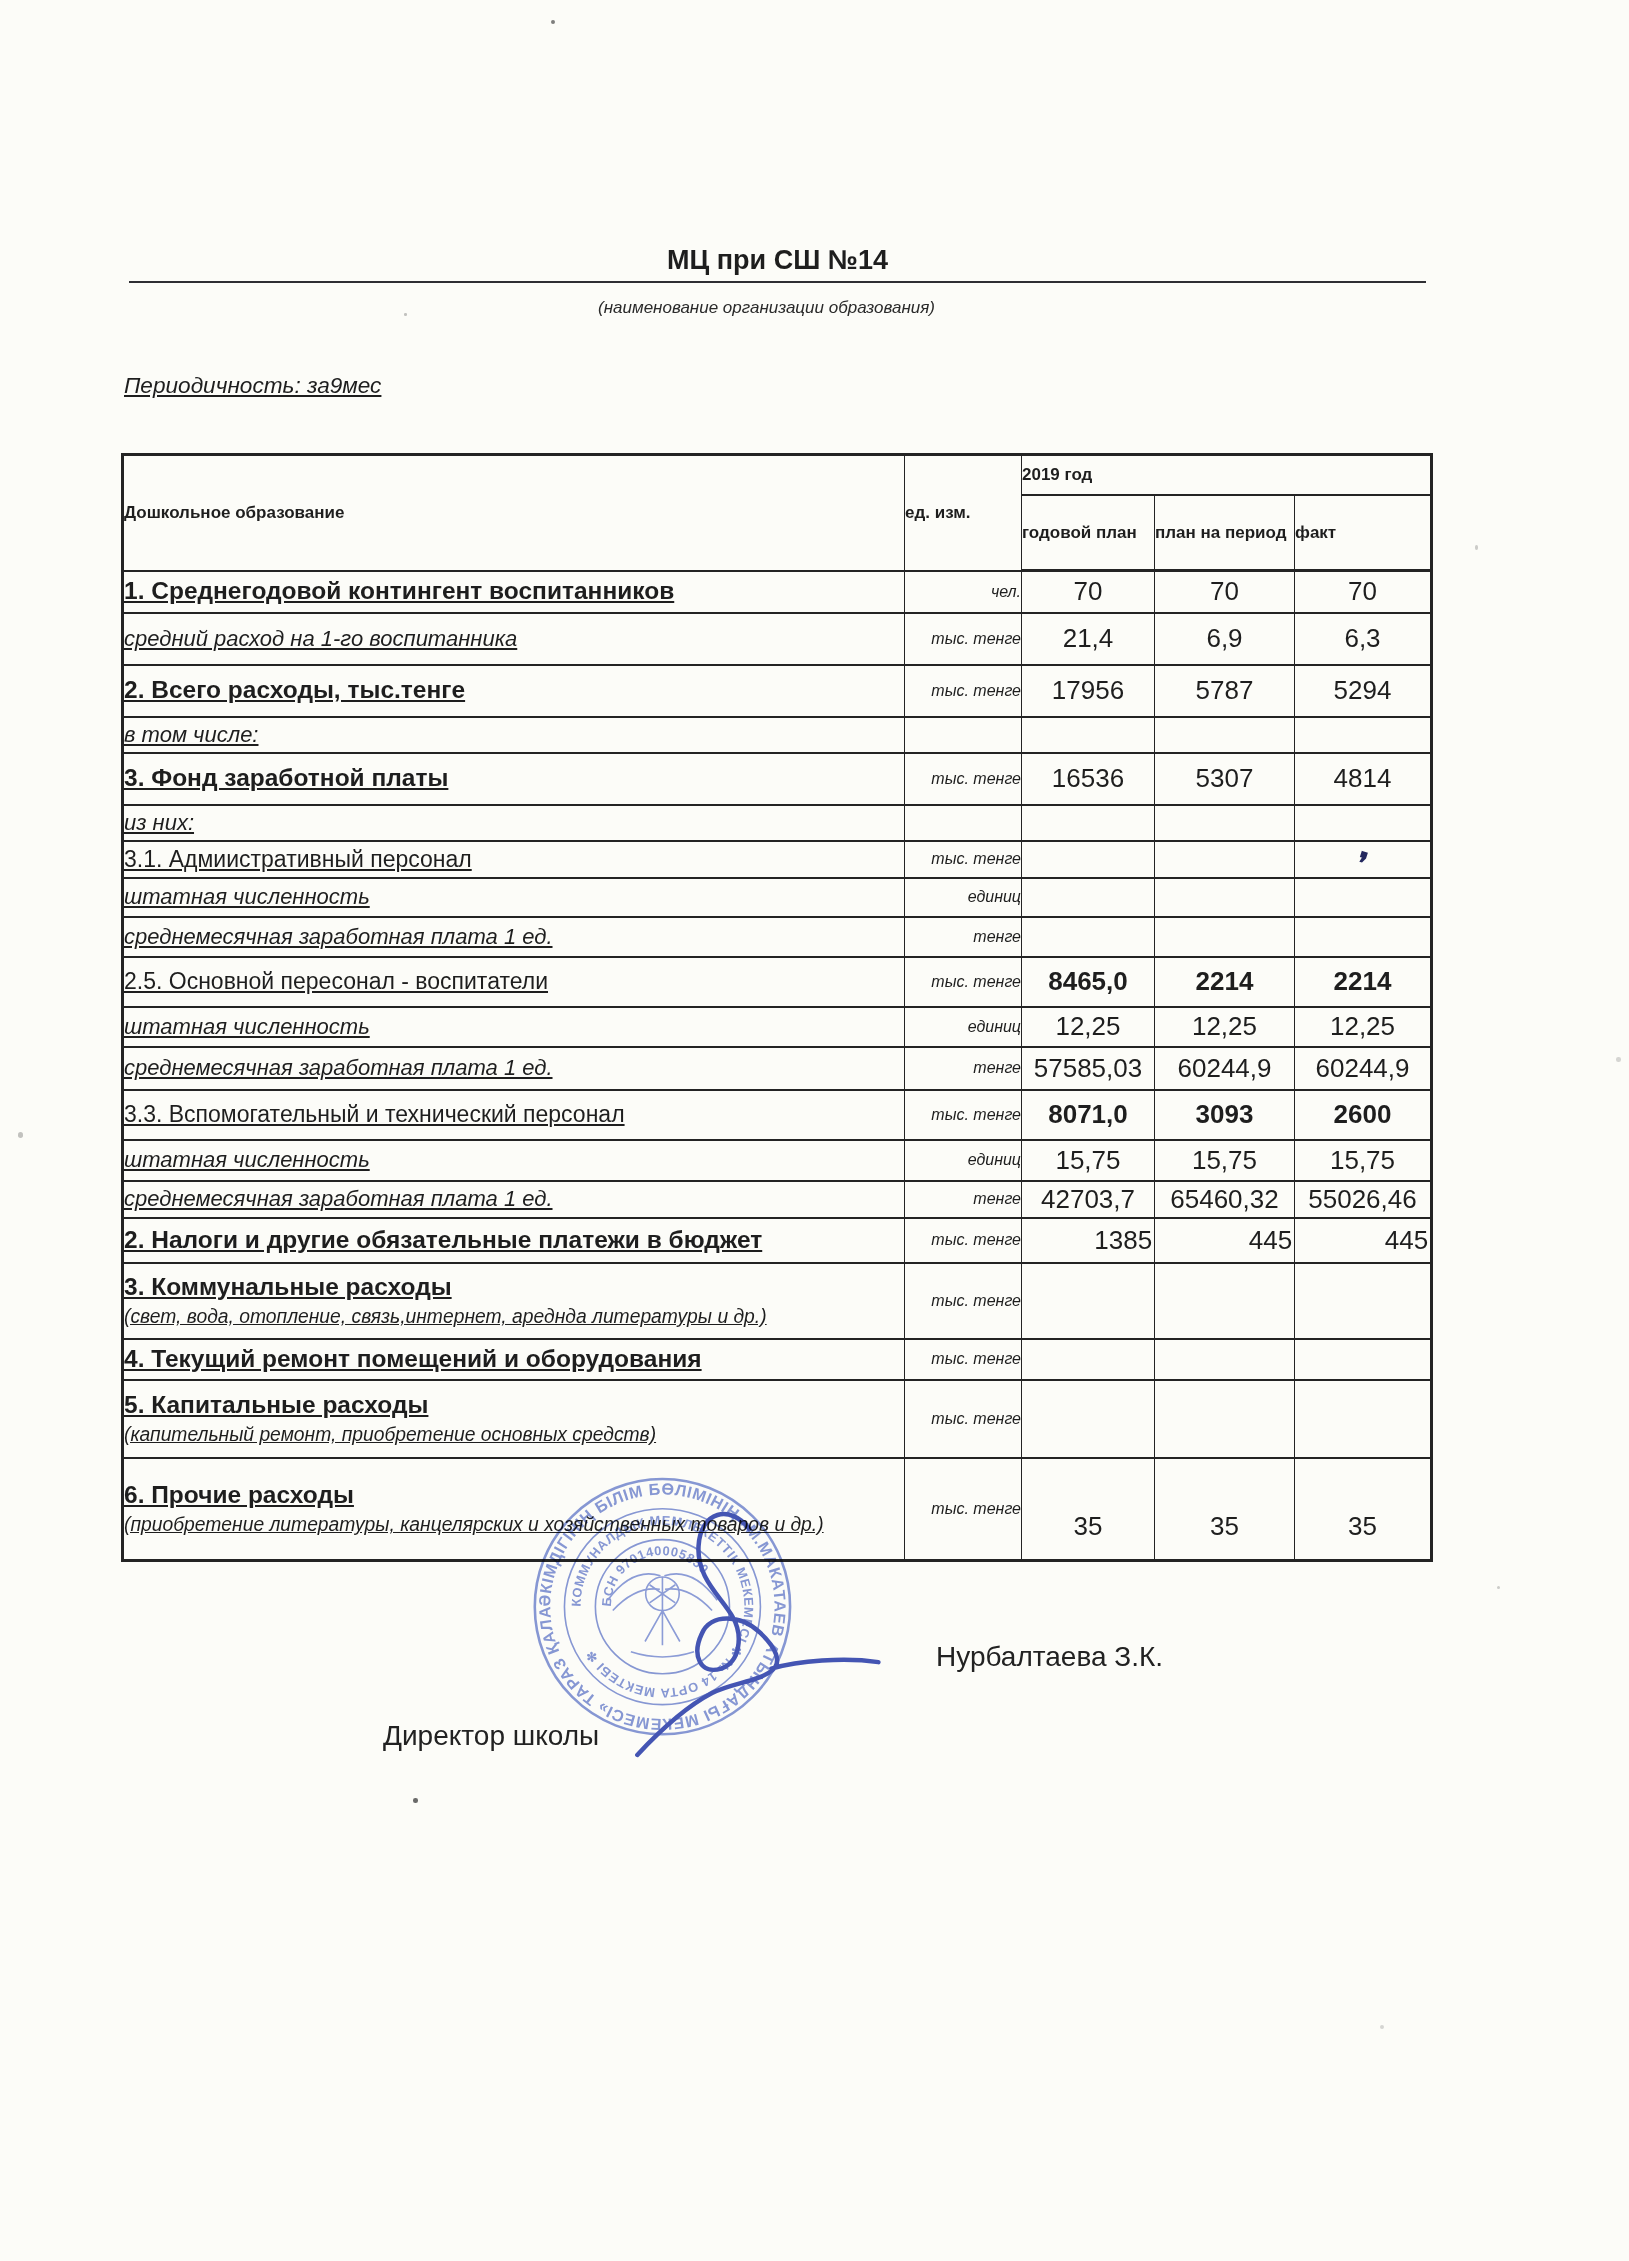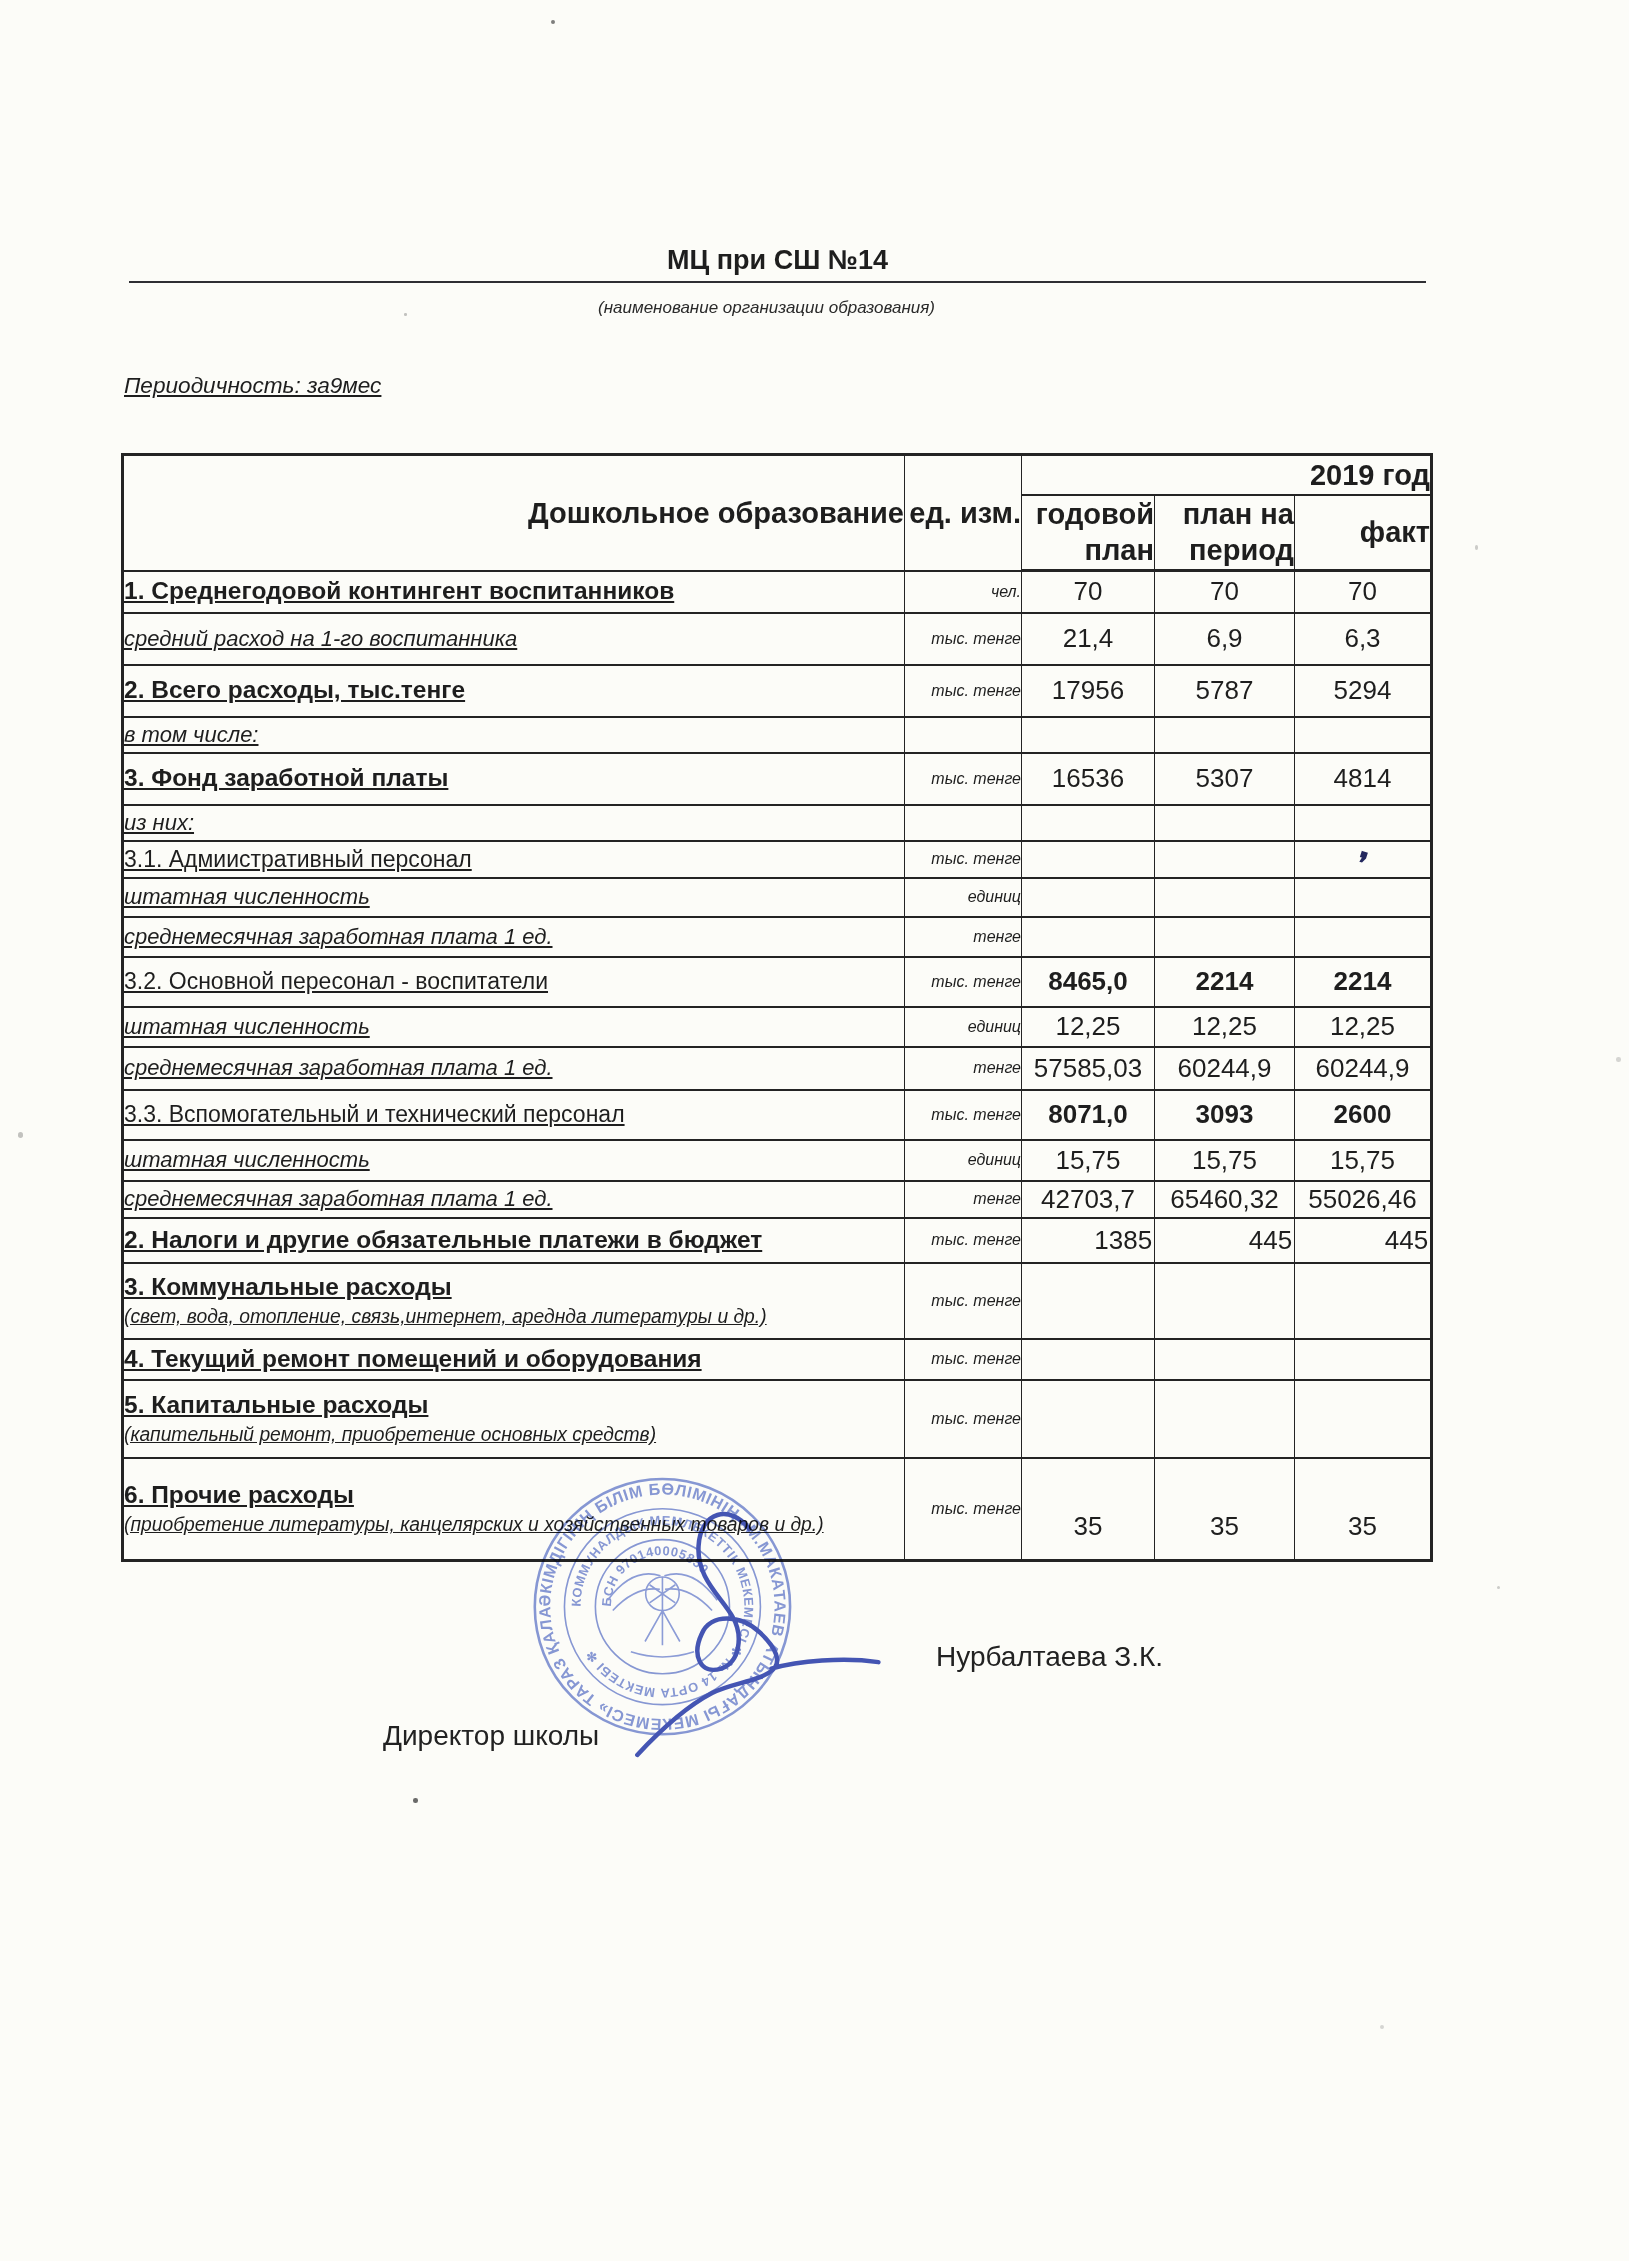--- a/index.html
+++ b/index.html
@@ -38,21 +38,21 @@
     border-collapse:collapse;table-layout:fixed;width:1310px;
     border:3.2px solid #242424;
   }
   .fin th,.fin td{
     border-left:1.9px solid #242424;border-right:1.9px solid #242424;
     border-top:2.6px solid #242424;border-bottom:2.6px solid #242424;
     padding:0;vertical-align:middle;overflow:hidden;
   }
   .fin thead tr:last-child th{border-bottom:3.2px solid #242424;}
   .h-section,.h-unit,.h-col,.h-year{
-    font-weight:bold;font-size:29px;text-align:right;line-height:1.25;
+    font-weight:bold;font-size:17px;text-align:left;line-height:1.25;
     padding:2.6px 6.4px;
   }
   .h-unit{padding:2.6px 11.6px;}
   .c-lbl{padding:3.9px 6.4px 3.9px 9px;text-align:left;text-decoration:underline;}
   .lbl.b{font-weight:bold;font-size:24.5px;line-height:1.15;}
   .lbl.r{font-weight:normal;font-size:23px;line-height:1.15;}
   .lbl.i{font-style:italic;font-size:22px;line-height:1.15;}
   .sub{font-style:italic;font-size:19.3px;line-height:1.15;margin-top:5.2px;}
   .c-unit{
     font-style:italic;font-size:16px;line-height:1.2;text-align:right;
@@ -203,21 +203,21 @@
               <div class="lbl i">среднемесячная заработная плата 1 ед.</div>
             </td>
           <td class="c-unit">тенге</td>
           <td class="c-val"></td>
           <td class="c-val"></td>
           <td class="c-val"></td>
         </tr>
 
         <tr style="height:50px" class="vb">
           <td class="c-lbl">
-              <div class="lbl r">3.2. Основной пересонал - воспитатели</div>
+              <div class="lbl r">2.5. Основной пересонал - воспитатели</div>
             </td>
           <td class="c-unit">тыс. тенге</td>
           <td class="c-val">8465,0</td>
           <td class="c-val">2214</td>
           <td class="c-val">2214</td>
         </tr>
 
         <tr style="height:40px">
           <td class="c-lbl">
               <div class="lbl i">штатная численность</div>

